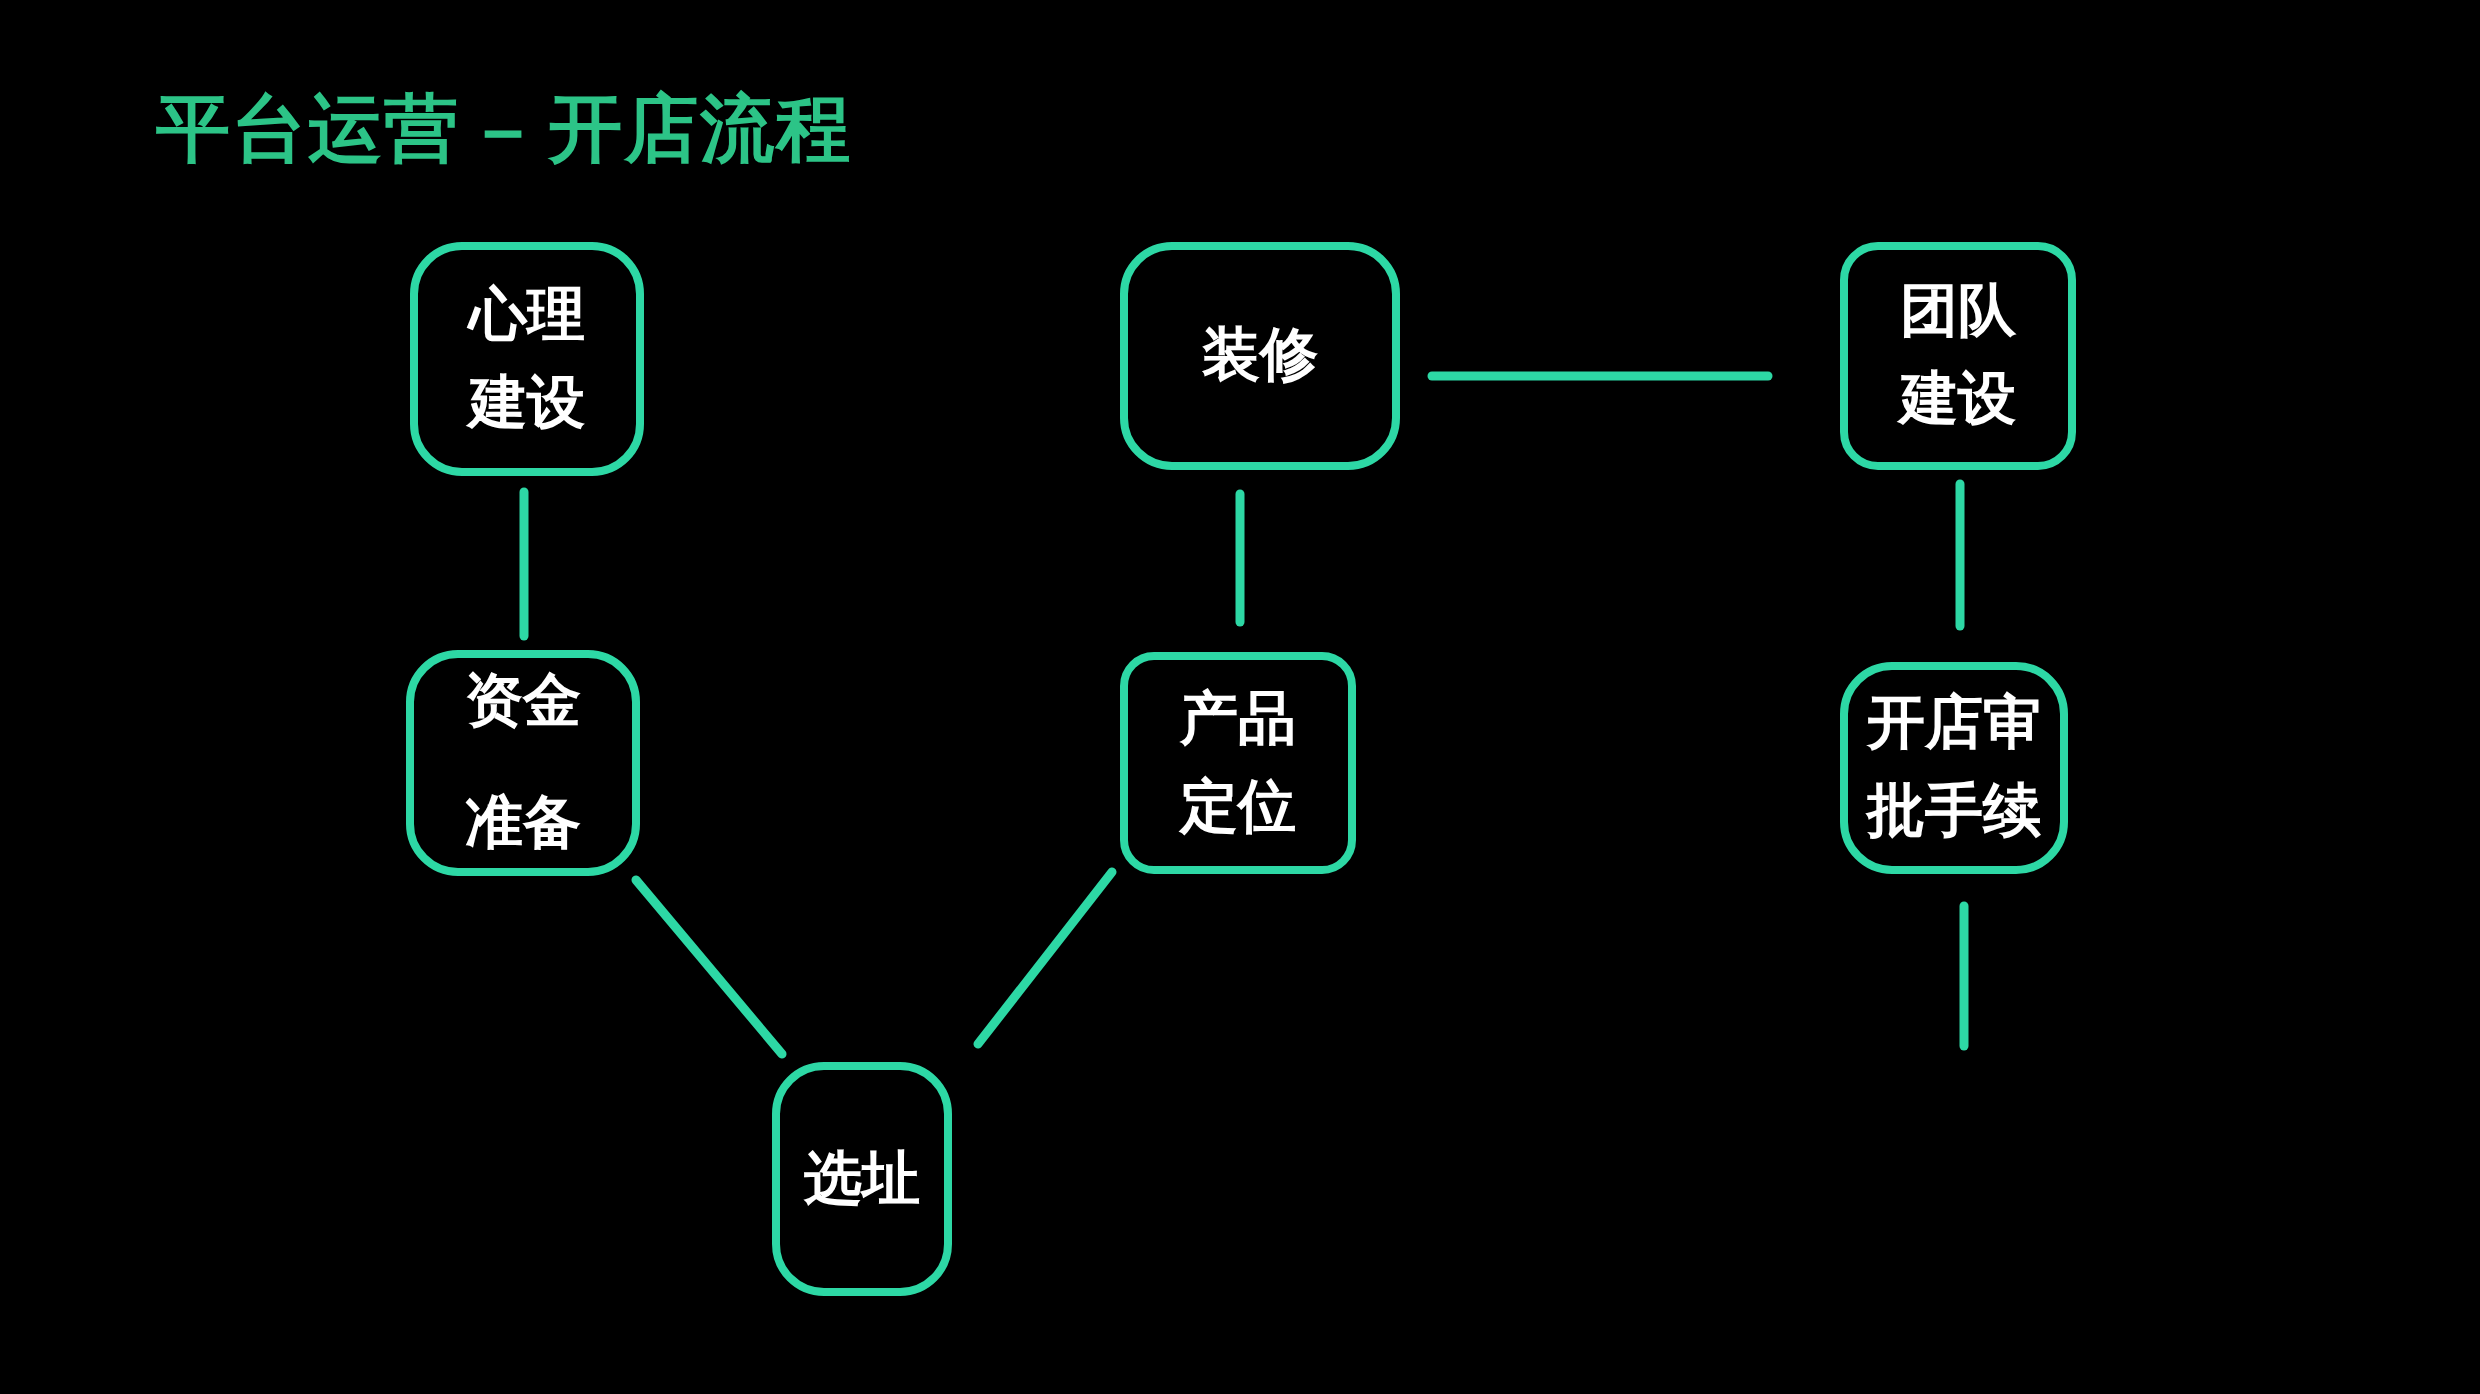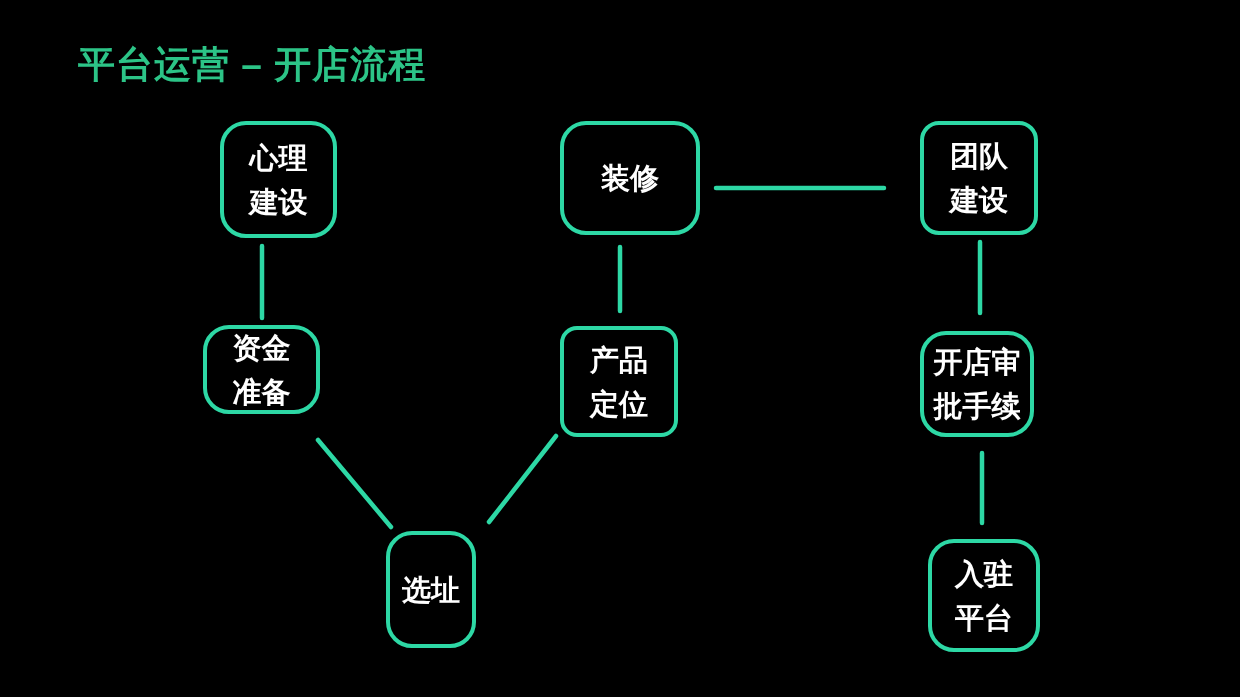--- a/index.html
+++ b/index.html
@@ -51,24 +51,24 @@
     align-items: center;
     justify-content: center;
     color: var(--node-text, #fff);
     font-weight: bold;
     font-size: 29px;
     line-height: 44px;
     text-align: center;
     white-space: nowrap;
   }
   
-  .node-psych   { left: 220px; top: 121px; width: 117px; height: 117px; }
+  .node-psych   { left: 205px; top: 121px; width: 117px; height: 117px; }
   .node-deco    { left: 560px; top: 121px; width: 140px; height: 114px; }
   .node-team    { left: 920px; top: 121px; width: 118px; height: 114px; border-radius: 19px; }
-  .node-fund    { left: 203px; top: 325px; width: 117px; height: 89px; }
+  .node-fund    { left: 203px; top: 325px; width: 117px; height: 113px; justify-content: space-between; }
   .node-product { left: 560px; top: 326px; width: 118px; height: 111px; border-radius: 17px; }
   .node-approve { left: 920px; top: 331px; width: 114px; height: 106px; }
   .node-site    { left: 386px; top: 531px; width: 90px; height: 117px; font-family: Liberation Serif, serif; }
   .node-onboard { left: 928px; top: 539px; width: 112px; height: 113px; }
 </style>
 </head>
 <body>
 
 <div class="slide">
 
@@ -110,18 +110,14 @@
 
   <div class="node node-approve">
     <span class="node-line">开店审</span>
     <span class="node-line">批手续</span>
   </div>
 
   <div class="node node-site">
     <span class="node-line">选址</span>
   </div>
 
-  <div class="node node-onboard">
-    <span class="node-line">入驻</span>
-    <span class="node-line">平台</span>
-  </div>
 
 </div>
 
 </body></html>

